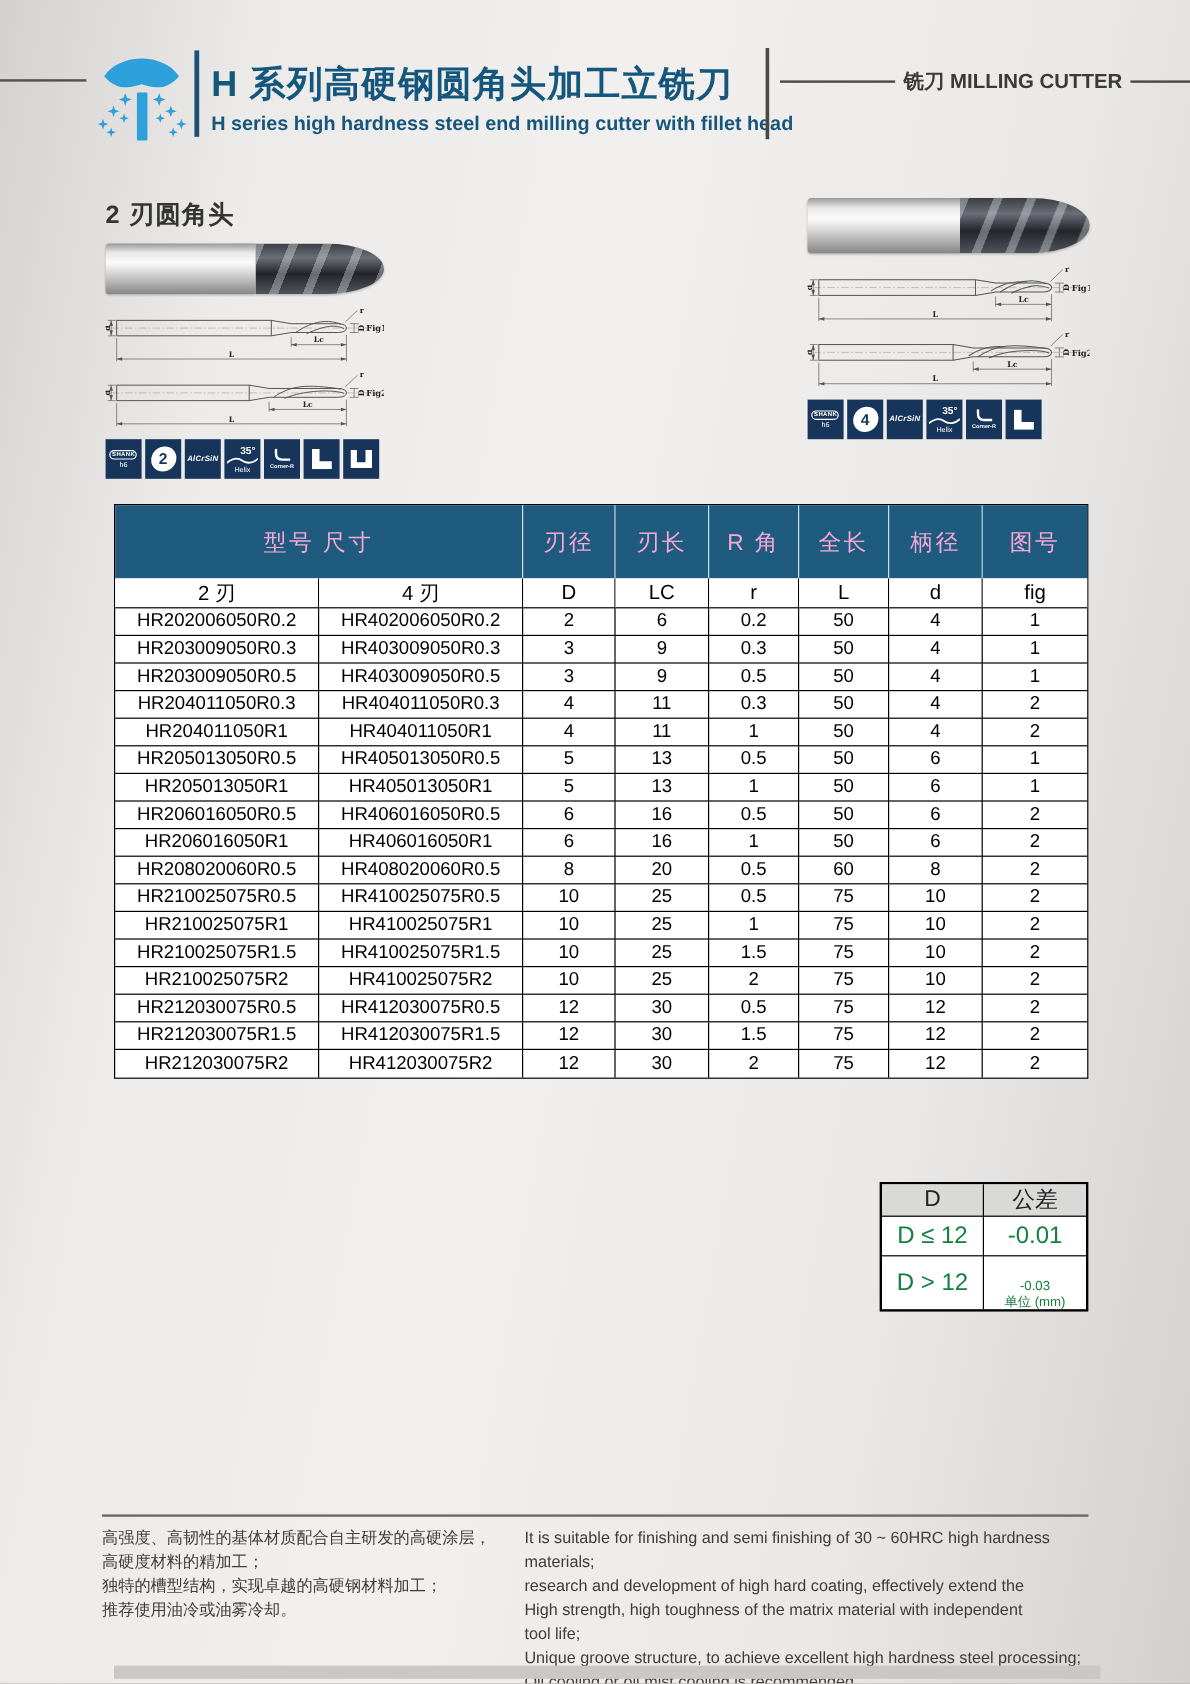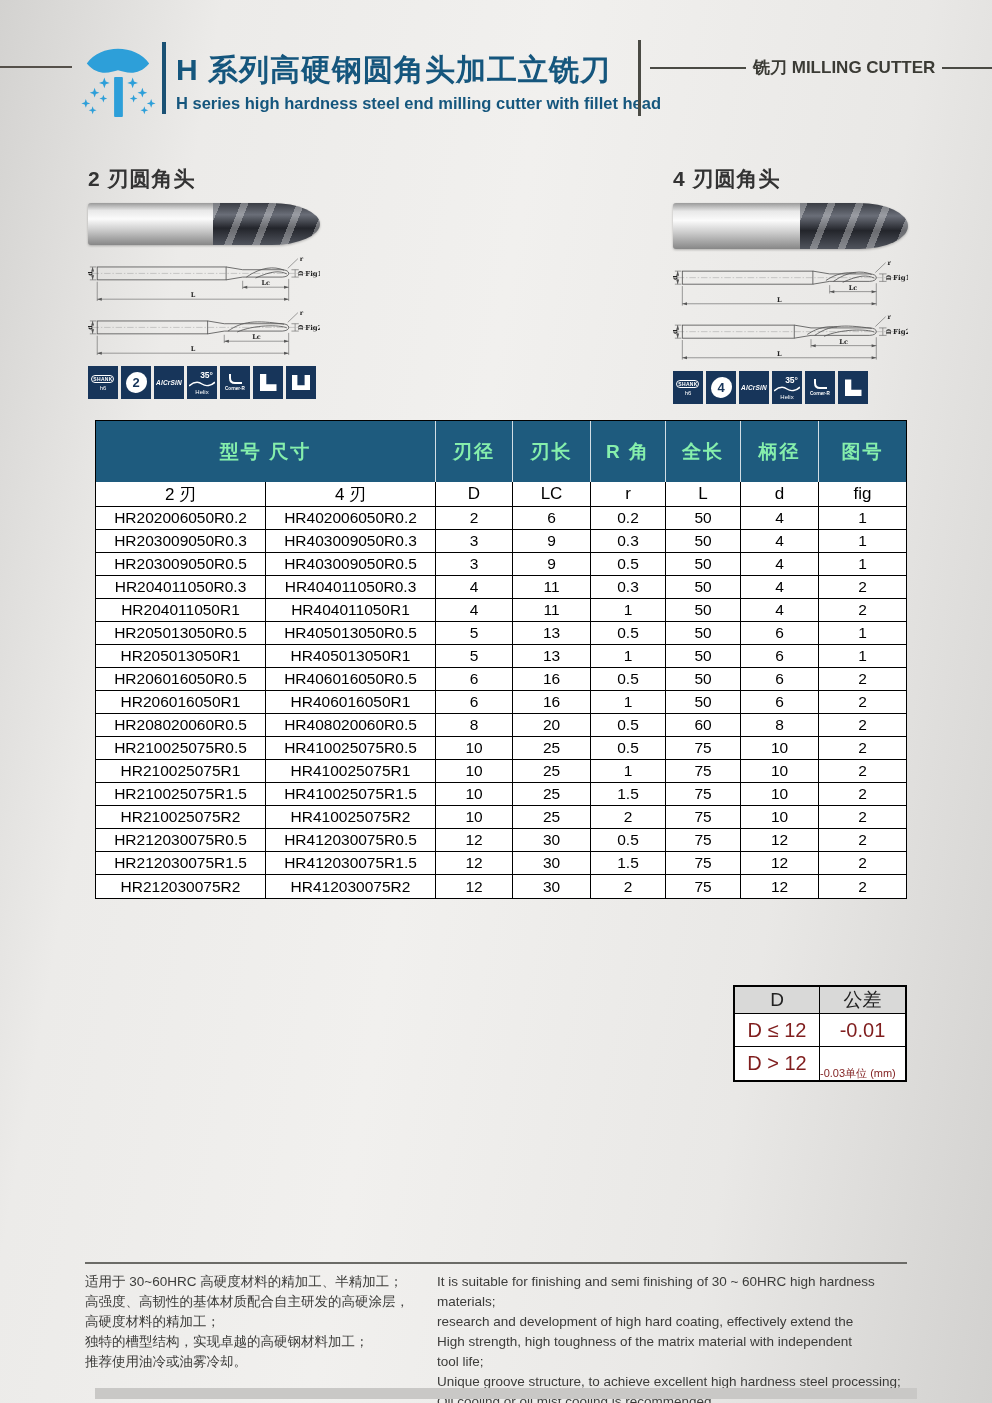--- a/index.html
+++ b/index.html
@@ -55,40 +55,40 @@
   .bcr-txt { font-size:4.6px; font-weight:bold; margin-top:1px; }
   .bL { width:17px; height:17px; background:#fff;
         clip-path:polygon(0 0,40% 0,40% 60%,100% 60%,100% 100%,0 100%); }
   .bU { width:18px; height:15px; background:#fff;
         clip-path:polygon(0 0,30% 0,30% 68%,70% 68%,70% 0,100% 0,100% 100%,0 100%); }
 
   
   .maintable { position:absolute; top:420px; left:95px; width:810px; border-collapse:separate; border-spacing:0;
                border:1px solid #000; background:#fff; table-layout:fixed; }
   .maintable th, .maintable td { text-align:center; vertical-align:middle; overflow:hidden; }
-  .maintable thead tr.th1 th { background:#1e5b7e; color:#86efac; font-size:19px; font-weight:bold;
+  .maintable thead tr.th1 th { background:#1e5b7e; color:#f9a8d4; font-size:19px; font-weight:normal;
                height:61px; border-right:1px solid rgba(255,255,255,.8); letter-spacing:2px; }
   .maintable thead tr.th1 th:last-child { border-right:none; }
   .maintable thead tr.th2 th { font-size:17px; font-weight:normal; color:#000; height:25px;
                border-right:1px solid #000; border-bottom:1px solid #000; background:#fff; }
   .maintable thead tr.th2 th:last-child { border-right:none; }
   .maintable tbody td { font-size:15.5px; color:#000; height:23px;
                border-right:1px solid #000; border-bottom:1px solid #000; line-height:1; }
   .maintable tbody td:last-child { border-right:none; }
   .maintable tbody tr:last-child td { border-bottom:none; }
 
   
   .tol { position:absolute; top:985px; left:733px; width:172px; border-collapse:separate; border-spacing:0;
          border:2px solid #000; background:#fff; table-layout:fixed; }
   .tol th, .tol td { text-align:center; vertical-align:middle; border-right:1px solid #000; border-bottom:1px solid #000; }
   .tol th:last-child, .tol td:last-child { border-right:none; }
   .tol tr:last-child td { border-bottom:none; }
   .tol th { background:#d9d9d8; font-size:19px; font-weight:normal; height:25px; color:#222; }
-  .tol td { font-size:20px; color:#7f1d1d; height:33px; }
-  .tol .small-stack { display:flex; flex-direction:row; line-height:1.15;margin-top:19px; }
+  .tol td { font-size:20px; color:#15803d; height:33px; }
+  .tol .small-stack { display:flex; flex-direction:column; line-height:1.15;margin-top:19px; }
   .tol .small-stack span { font-size:11px; }
 
   
   .footer { position:absolute; top:1262px; left:85px; width:822px; border-top:2px solid #6b6b67; padding-top:8px; }
   .f-cols { display:flex; }
   .f-cn { width:352px; font-size:13.5px; color:#3c3c3a; line-height:20px; }
   .f-en { flex:1; font-size:13.5px; color:#3c3c3a; line-height:20px; }
   .bottombar { position:absolute; top:1388px; left:95px; width:822px; height:11px; background:#c9c8c6; }
 </style>
 </head>
@@ -245,21 +245,20 @@
         <div class="badge">
           <span class="bL"></span>
         </div>
         <div class="badge">
           <span class="bU"></span>
         </div>
       </div>
   </div>
 
   <div class="product right">
-    <div class="p-head">4 刃圆角头</div>
     <div class="photo">
       <div class="shank"></div>
       <div class="flutepart"></div>
     </div>
     <div class="diagrams">
         <div class="fig">
           <svg class="figsvg" viewBox="0 0 252 56">
             <line x1="5" y1="20" x2="246" y2="20" stroke="#999" stroke-width="0.5" stroke-dasharray="7 2 1.5 2"></line>
             <g stroke="#555" stroke-width="0.9" fill="none">
               <rect x="10" y="13" width="140" height="14"></rect>
@@ -600,21 +599,20 @@
           <span>单位 (mm)</span>
         </span>
       </td>
     </tr>
   </tbody>
     </table>
 
   <div class="footer">
     <div class="f-cols">
       <div class="f-cn">
-          <div>适用于 30~60HRC 高硬度材料的精加工、半精加工；</div>
           <div>高强度、高韧性的基体材质配合自主研发的高硬涂层，</div>
           <div>高硬度材料的精加工；</div>
           <div>独特的槽型结构，实现卓越的高硬钢材料加工；</div>
           <div>推荐使用油冷或油雾冷却。</div>
         </div>
       <div class="f-en">
           <div>It is suitable for finishing and semi finishing of 30 ~ 60HRC high hardness</div>
           <div>materials;</div>
           <div>research and development of high hard coating, effectively extend the</div>
           <div>High strength, high toughness of the matrix material with independent</div>

